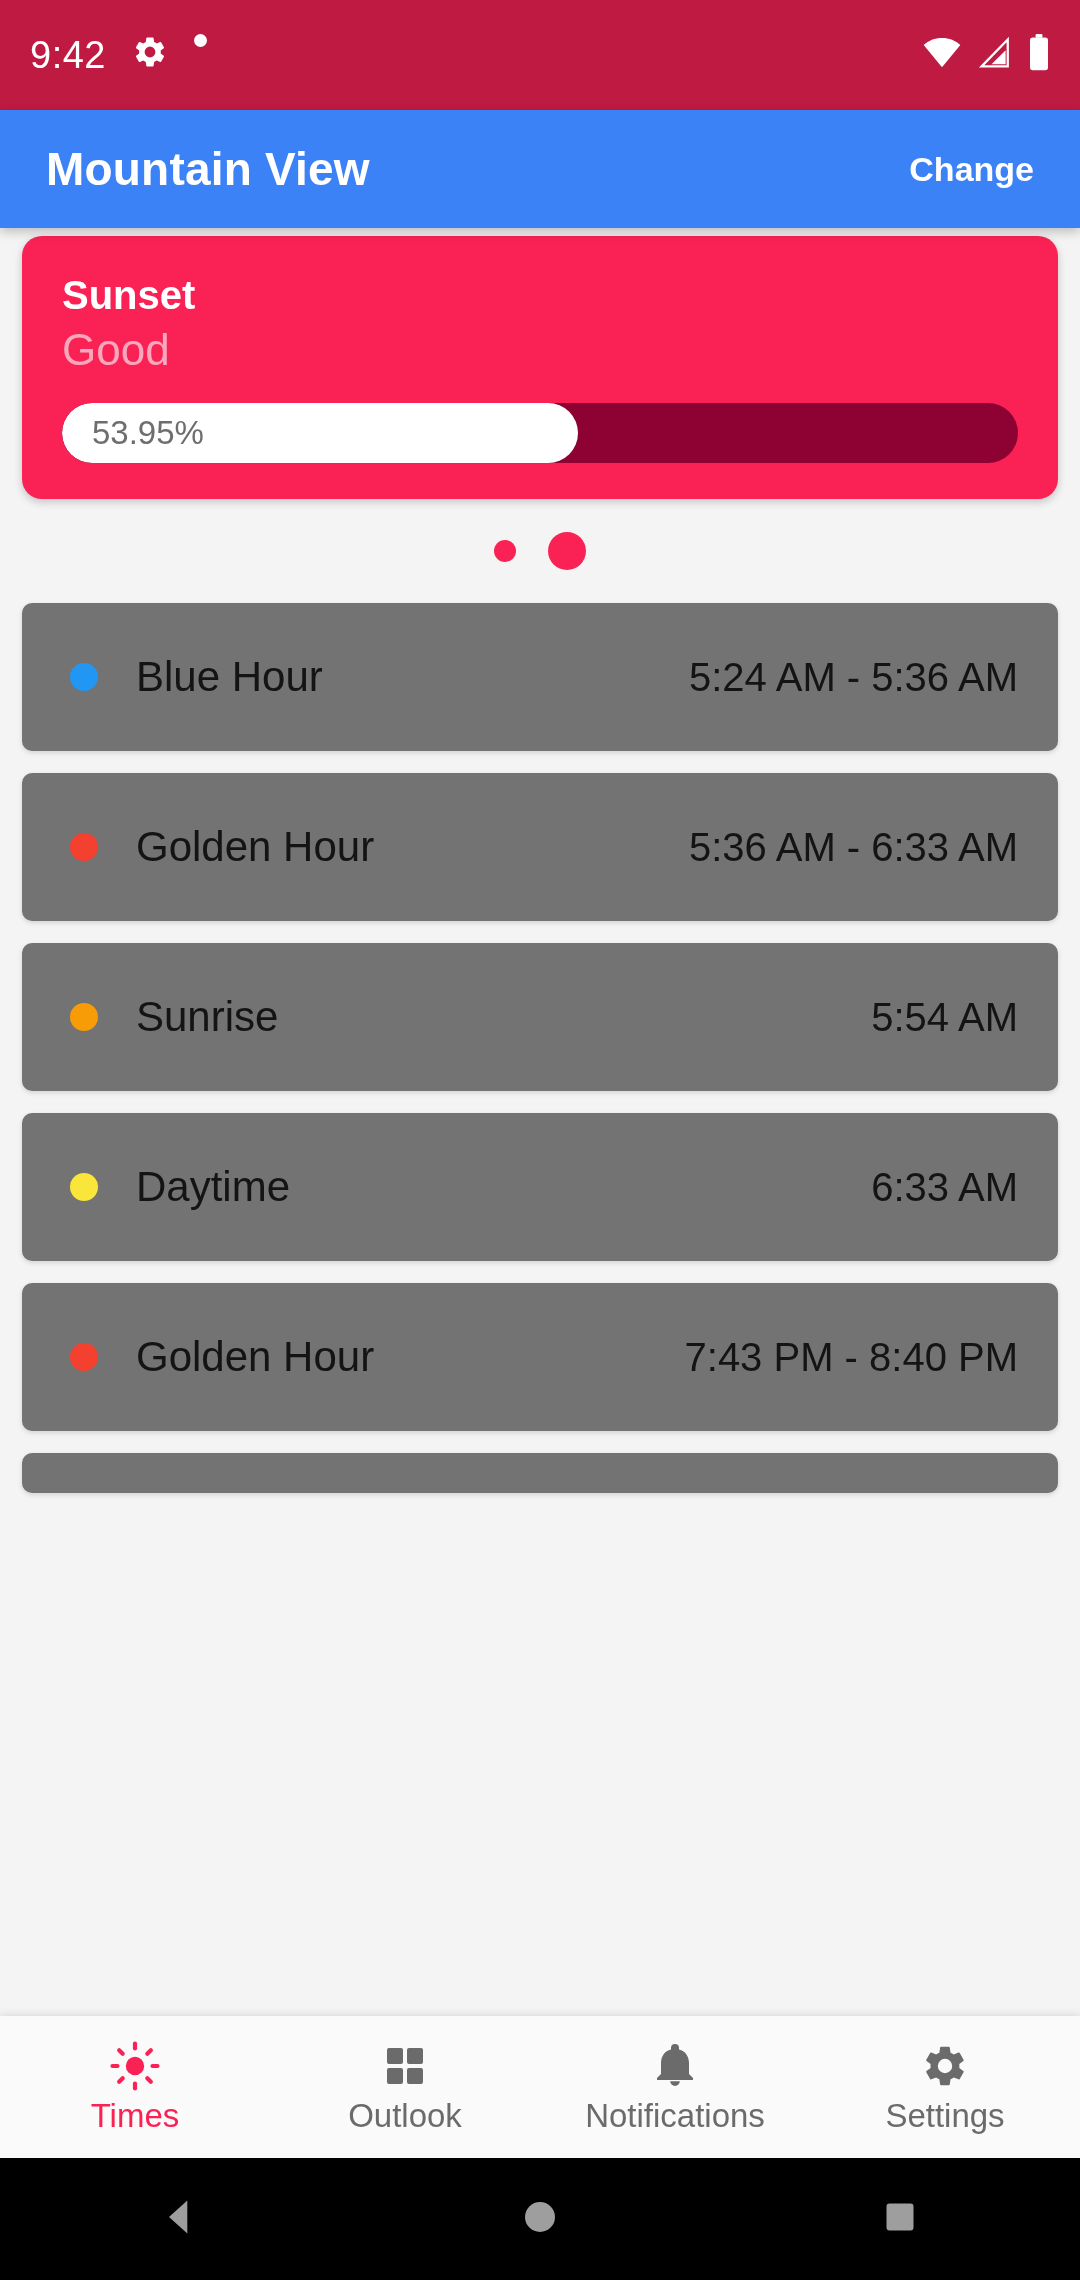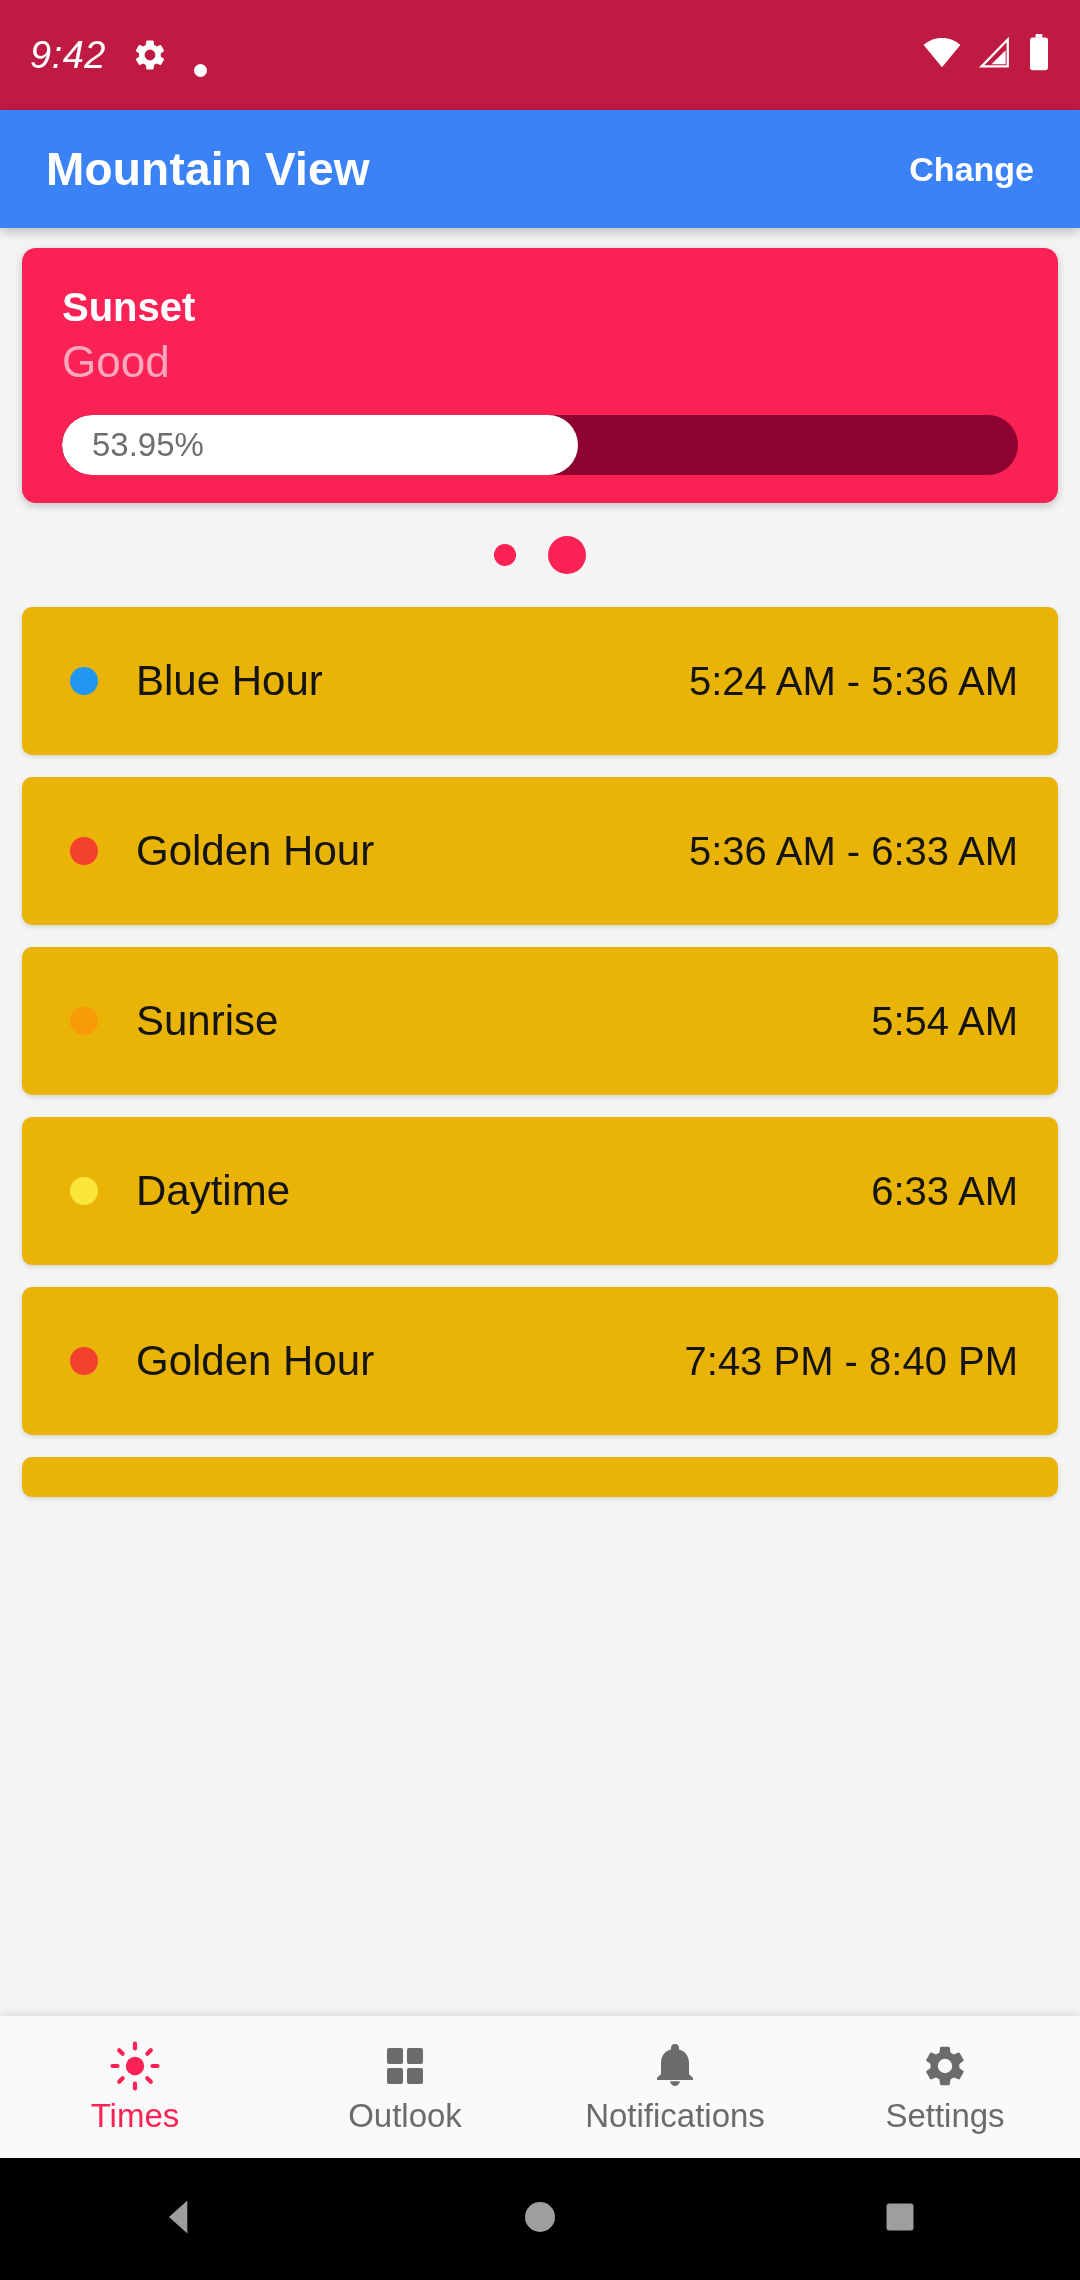--- a/index.html
+++ b/index.html
@@ -9,21 +9,21 @@
     background:#f4f4f4;
     overflow:hidden;
   }
   #screen { position:relative; width:1080px; height:2280px; display:flex; flex-direction:column; }
 
   
   .status-bar {
     height:110px; background:#BE1A42; flex:0 0 110px;
     display:flex; align-items:center; padding:0 30px; color:#fff;
   }
-  .status-left { display:flex; align-items:flex-end; gap:26px;font-style:italic; }
+  .status-left { display:flex; align-items:flex-start; gap:26px; }
   .status-time { font-size:38px; letter-spacing:0.5px; }
   .status-right { margin-left:auto; display:flex; align-items:center; gap:16px; }
   .dot-sm { width:13px; height:13px; border-radius:50%; background:#fff; }
 
   
   .app-bar {
     flex:0 0 118px; background:#3b82f6;
     display:flex; align-items:center; padding:0 46px;
     box-shadow:0 4px 10px rgba(0,0,0,0.22);
     position:relative; z-index:5;
@@ -45,22 +45,22 @@
     color:#fff; font-size:46px; line-height:1; flex:0 0 98px;
   }
   .nav-circle svg { display:block; }
   .date-label {
     flex:1 1 auto; text-align:center; font-size:46px;
     font-weight:bold; color:#1b1b1b; letter-spacing:0.3px;
   }
 
   
   .hero-card {
-    margin:20px 22px 0 22px; background:#FA2254; border-radius:14px;
-    padding:34px 40px 28px 40px; color:#fff;
+    margin:8px 22px 0 22px; background:#FA2254; border-radius:20px;
+    padding:34px 40px 36px 40px; color:#fff;
     box-shadow:0 3px 8px rgba(0,0,0,0.2);
   }
   .hero-title { font-size:40px; font-weight:bold; line-height:1.25; }
   .hero-sub { font-size:44px; font-weight:normal; color:#f8a8bd; line-height:1.25; margin-top:2px; }
   .progress-wrap {
     margin-top:26px; height:60px; border-radius:36px;
     background:#8E0233; position:relative; overflow:hidden;
   }
   .progress-fill {
     position:absolute; left:0; top:0; bottom:0;
@@ -74,21 +74,21 @@
   .page-dots {
     height:104px; display:flex; align-items:center; justify-content:center; gap:32px;
   }
   .pd { background:#FA2254; border-radius:50%; }
   .pd.small { width:22px; height:22px; }
   .pd.large { width:38px; height:38px; }
 
   
   .list { padding:0 22px; }
   .row {
-    background:#eab308; border-radius:10px; height:148px;
+    background:#737373; border-radius:10px; height:148px;
     margin-bottom:22px; display:flex; align-items:center;
     padding:0 40px 0 48px; box-shadow:0 2px 5px rgba(0,0,0,0.13);
   }
   .row-dot { width:28px; height:28px; border-radius:50%; flex:0 0 28px; }
   .row-label { margin-left:38px; font-size:42px; color:#141414; }
   .row-time { margin-left:auto; font-size:40px; color:#141414; }
   .row.partial { height:40px; overflow:hidden; margin-bottom:0; }
 
   
   .bottom-nav {

